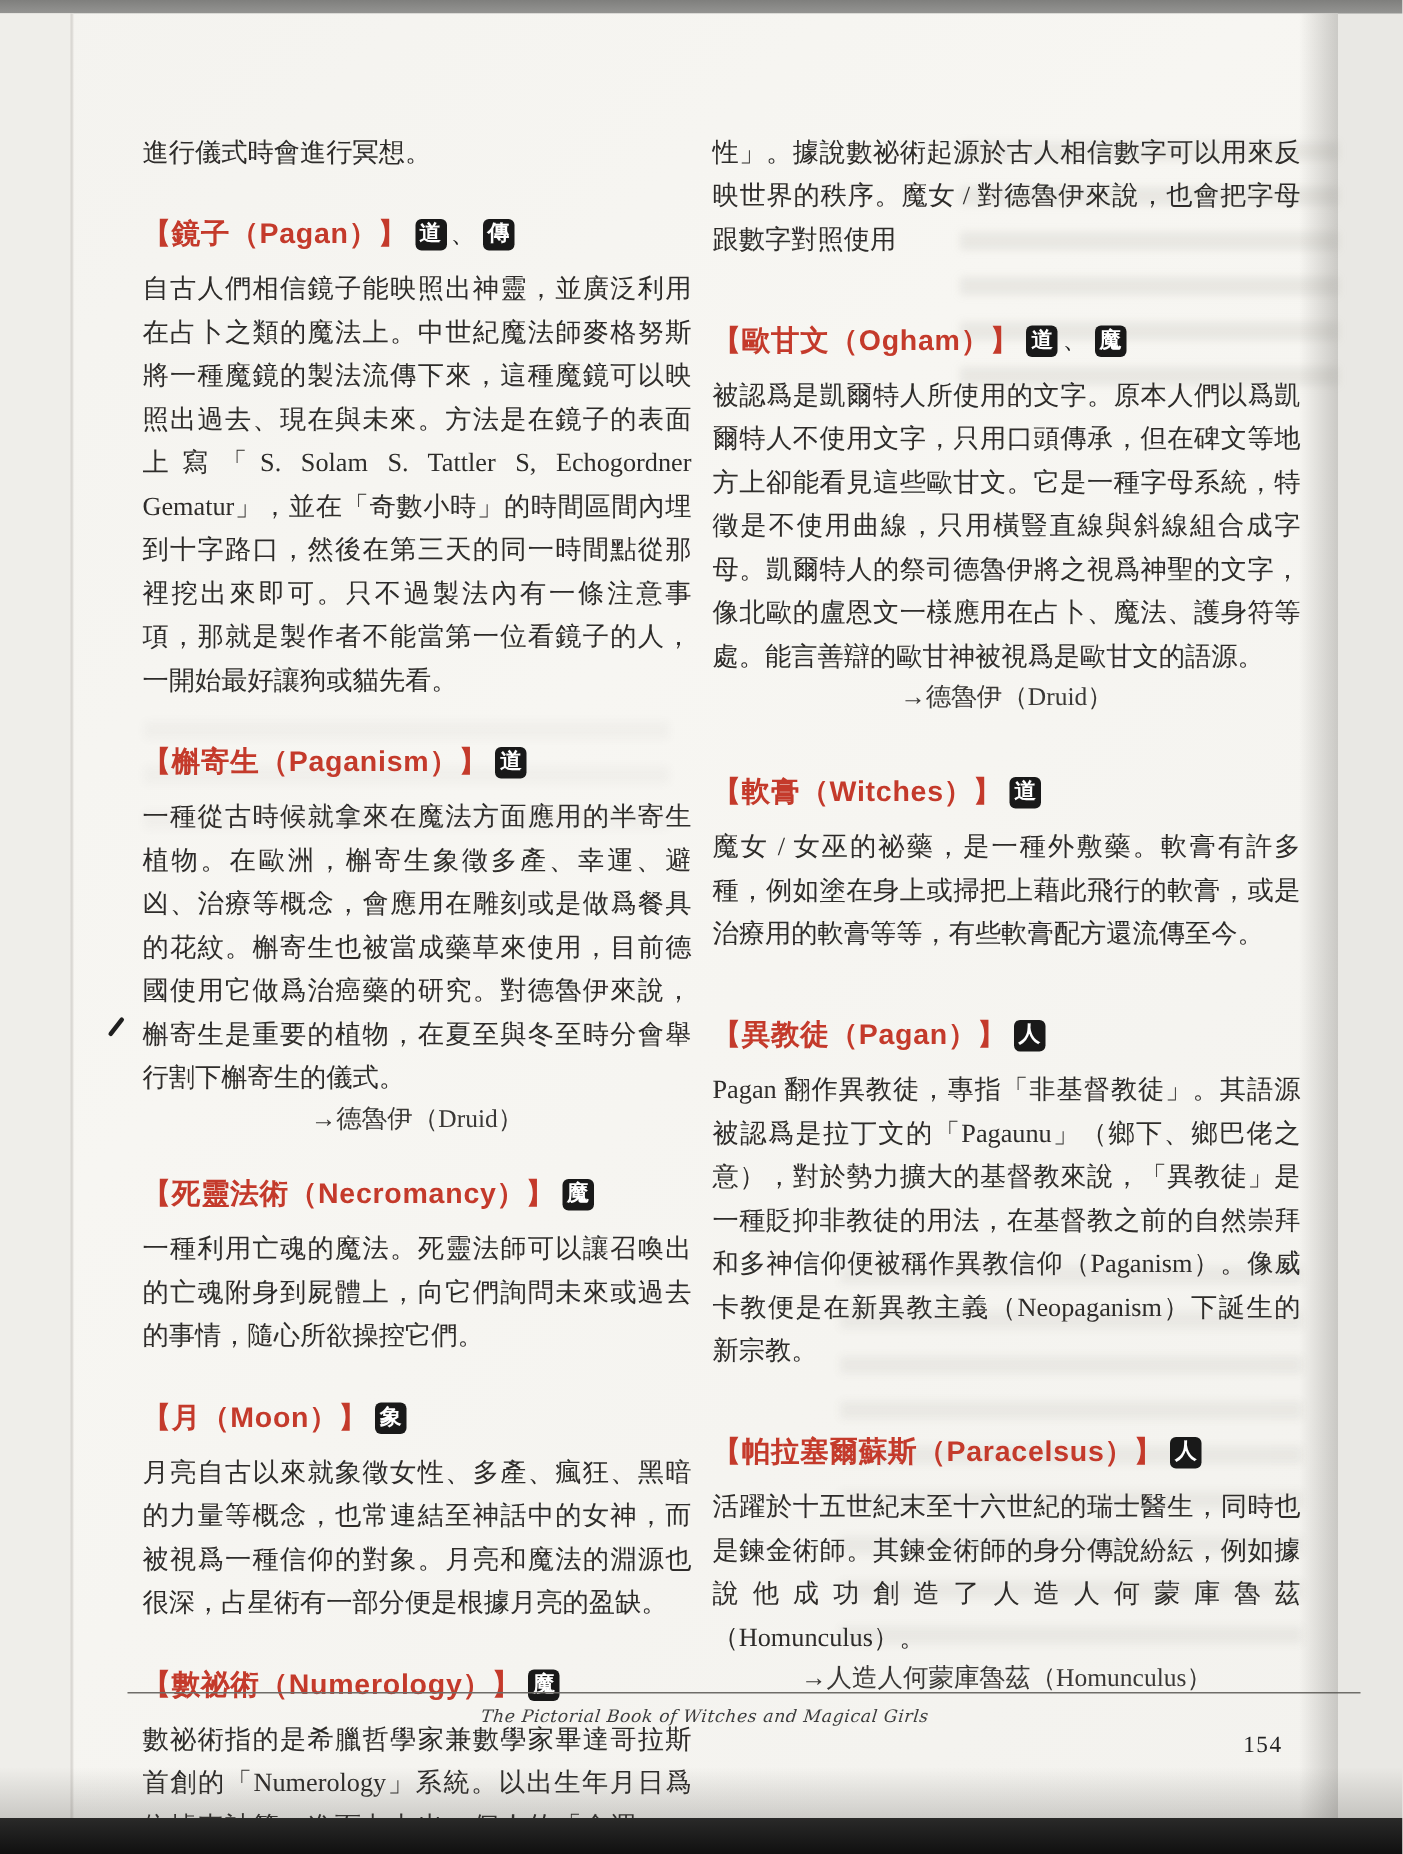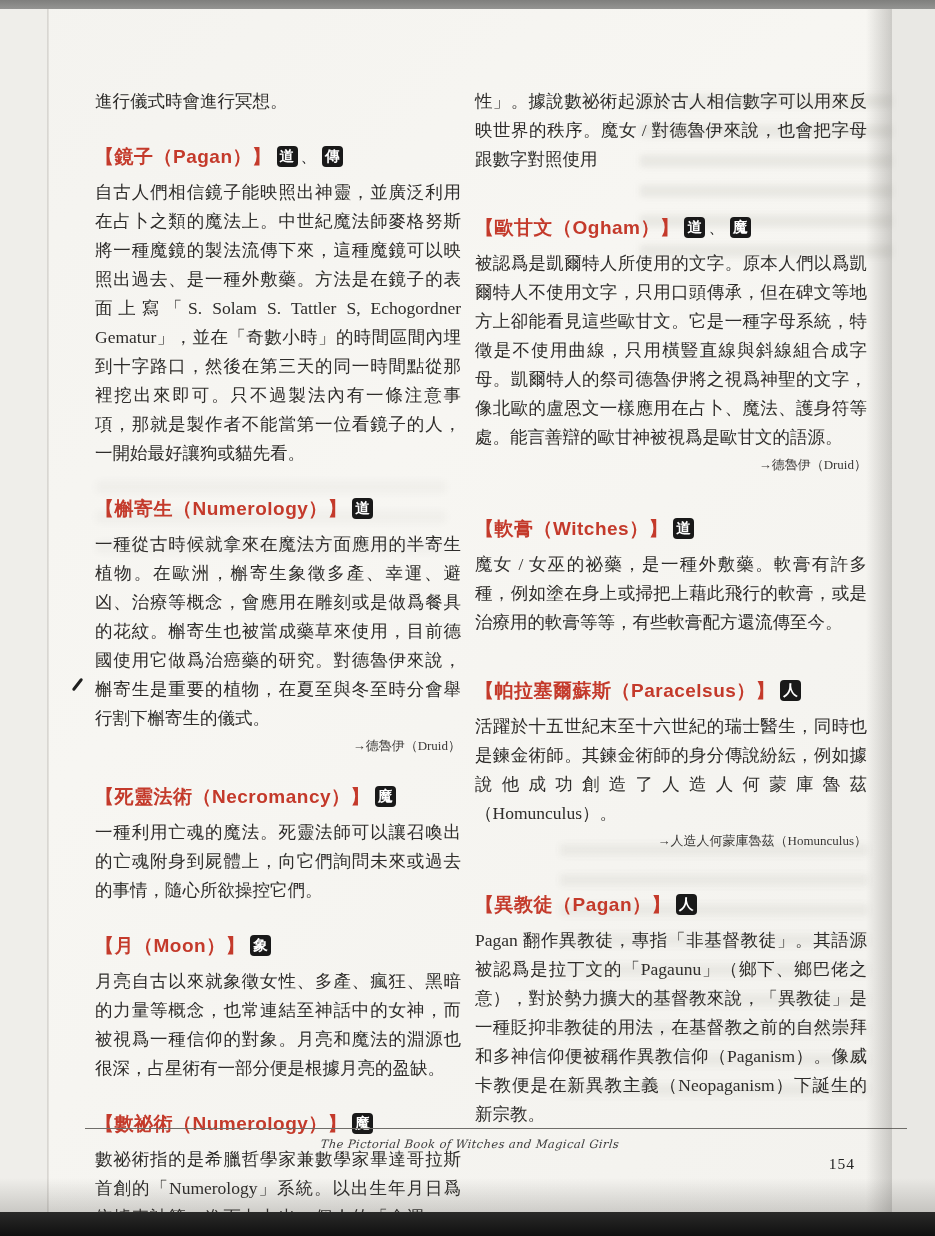--- a/index.html
+++ b/index.html
@@ -78,25 +78,25 @@
     vertical-align: 2px;
   }
   .badge-sep {
     color: #1a1a1a;
     font-weight: normal;
     font-size: 16px;
     margin-left: 3px;
     vertical-align: 1px;
   }
   .see-also {
-    font-size: 13px;
+    font-size: 17px;
     line-height: 20px;
     color: #3a3836;
     margin-top: 3px;
-    text-align: right;
+    text-align: center;
   }
   .pen-mark {
     position: absolute; left: 76px; top: 668px;
     width: 3px; height: 15px;
     background: #1f1f1f;
     border-radius: 2px;
     transform: rotate(38deg);
   }
   .bleed {
     position: absolute;
@@ -147,25 +147,25 @@
 
   <div class="pen-mark"></div>
 
   <div class="columns">
 
     <div class="col-left">
       <p class="body-text">進行儀式時會進行冥想。</p>
 
       <section class="entry">
         <h3 class="entry-heading"><span>【鏡子（Pagan）】</span><span class="badge">道</span><span class="badge-sep">、</span><span class="badge">傳</span></h3>
-        <p class="body-text">自古人們相信鏡子能映照出神靈，並廣泛利用在占卜之類的魔法上。中世紀魔法師麥格努斯將一種魔鏡的製法流傳下來，這種魔鏡可以映照出過去、是一種外敷藥。方法是在鏡子的表面上寫「S. Solam S. Tattler S, Echogordner Gematur」，並在「奇數小時」的時間區間內埋到十字路口，然後在第三天的同一時間點從那裡挖出來即可。只不過製法內有一條注意事項，那就是製作者不能當第一位看鏡子的人，一開始最好讓狗或貓先看。</p>
-      </section>
-
-      <section class="entry">
-        <h3 class="entry-heading"><span>【槲寄生（Numerology）】</span><span class="badge">道</span></h3>
+        <p class="body-text">自古人們相信鏡子能映照出神靈，並廣泛利用在占卜之類的魔法上。中世紀魔法師麥格努斯將一種魔鏡的製法流傳下來，這種魔鏡可以映照出過去、現在與未來。方法是在鏡子的表面上寫「S. Solam S. Tattler S, Echogordner Gematur」，並在「奇數小時」的時間區間內埋到十字路口，然後在第三天的同一時間點從那裡挖出來即可。只不過製法內有一條注意事項，那就是製作者不能當第一位看鏡子的人，一開始最好讓狗或貓先看。</p>
+      </section>
+
+      <section class="entry">
+        <h3 class="entry-heading"><span>【槲寄生（Paganism）】</span><span class="badge">道</span></h3>
         <p class="body-text">一種從古時候就拿來在魔法方面應用的半寄生植物。在歐洲，槲寄生象徵多產、幸運、避凶、治療等概念，會應用在雕刻或是做爲餐具的花紋。槲寄生也被當成藥草來使用，目前德國使用它做爲治癌藥的研究。對德魯伊來說，槲寄生是重要的植物，在夏至與冬至時分會舉行割下槲寄生的儀式。</p>
         <p class="see-also">→德魯伊（Druid）</p>
       </section>
 
       <section class="entry">
         <h3 class="entry-heading"><span>【死靈法術（Necromancy）】</span><span class="badge">魔</span></h3>
         <p class="body-text">一種利用亡魂的魔法。死靈法師可以讓召喚出的亡魂附身到屍體上，向它們詢問未來或過去的事情，隨心所欲操控它們。</p>
       </section>
 
       <section class="entry">
@@ -187,29 +187,29 @@
         <p class="body-text">被認爲是凱爾特人所使用的文字。原本人們以爲凱爾特人不使用文字，只用口頭傳承，但在碑文等地方上卻能看見這些歐甘文。它是一種字母系統，特徵是不使用曲線，只用橫豎直線與斜線組合成字母。凱爾特人的祭司德魯伊將之視爲神聖的文字，像北歐的盧恩文一樣應用在占卜、魔法、護身符等處。能言善辯的歐甘神被視爲是歐甘文的語源。</p>
         <p class="see-also">→德魯伊（Druid）</p>
       </section>
 
       <section class="entry">
         <h3 class="entry-heading"><span>【軟膏（Witches）】</span><span class="badge">道</span></h3>
         <p class="body-text">魔女 / 女巫的祕藥，是一種外敷藥。軟膏有許多種，例如塗在身上或掃把上藉此飛行的軟膏，或是治療用的軟膏等等，有些軟膏配方還流傳至今。</p>
       </section>
 
       <section class="entry">
+        <h3 class="entry-heading"><span>【異教徒（Pagan）】</span><span class="badge">人</span></h3>
+        <p class="body-text">Pagan 翻作異教徒，專指「非基督教徒」。其語源被認爲是拉丁文的「Pagaunu」（鄉下、鄉巴佬之意），對於勢力擴大的基督教來說，「異教徒」是一種貶抑非教徒的用法，在基督教之前的自然崇拜和多神信仰便被稱作異教信仰（Paganism）。像威卡教便是在新異教主義（Neopaganism）下誕生的新宗教。</p>
+      </section>
+
+      <section class="entry">
         <h3 class="entry-heading"><span>【帕拉塞爾蘇斯（Paracelsus）】</span><span class="badge">人</span></h3>
         <p class="body-text">活躍於十五世紀末至十六世紀的瑞士醫生，同時也是鍊金術師。其鍊金術師的身分傳說紛紜，例如據說他成功創造了人造人何蒙庫魯茲（Homunculus）。</p>
         <p class="see-also">→人造人何蒙庫魯茲（Homunculus）</p>
       </section>
-
-      <section class="entry">
-        <h3 class="entry-heading"><span>【異教徒（Pagan）】</span><span class="badge">人</span></h3>
-        <p class="body-text">Pagan 翻作異教徒，專指「非基督教徒」。其語源被認爲是拉丁文的「Pagaunu」（鄉下、鄉巴佬之意），對於勢力擴大的基督教來說，「異教徒」是一種貶抑非教徒的用法，在基督教之前的自然崇拜和多神信仰便被稱作異教信仰（Paganism）。像威卡教便是在新異教主義（Neopaganism）下誕生的新宗教。</p>
-      </section>
     </div>
   </div>
 
   <div class="footer-rule"></div>
   <div class="footer-title">The Pictorial Book of Witches and Magical Girls</div>
   <div class="page-number">154</div>
 
   <div class="page-right-shadow"></div>
   <div class="page-bottom-shadow"></div>
 </div>

